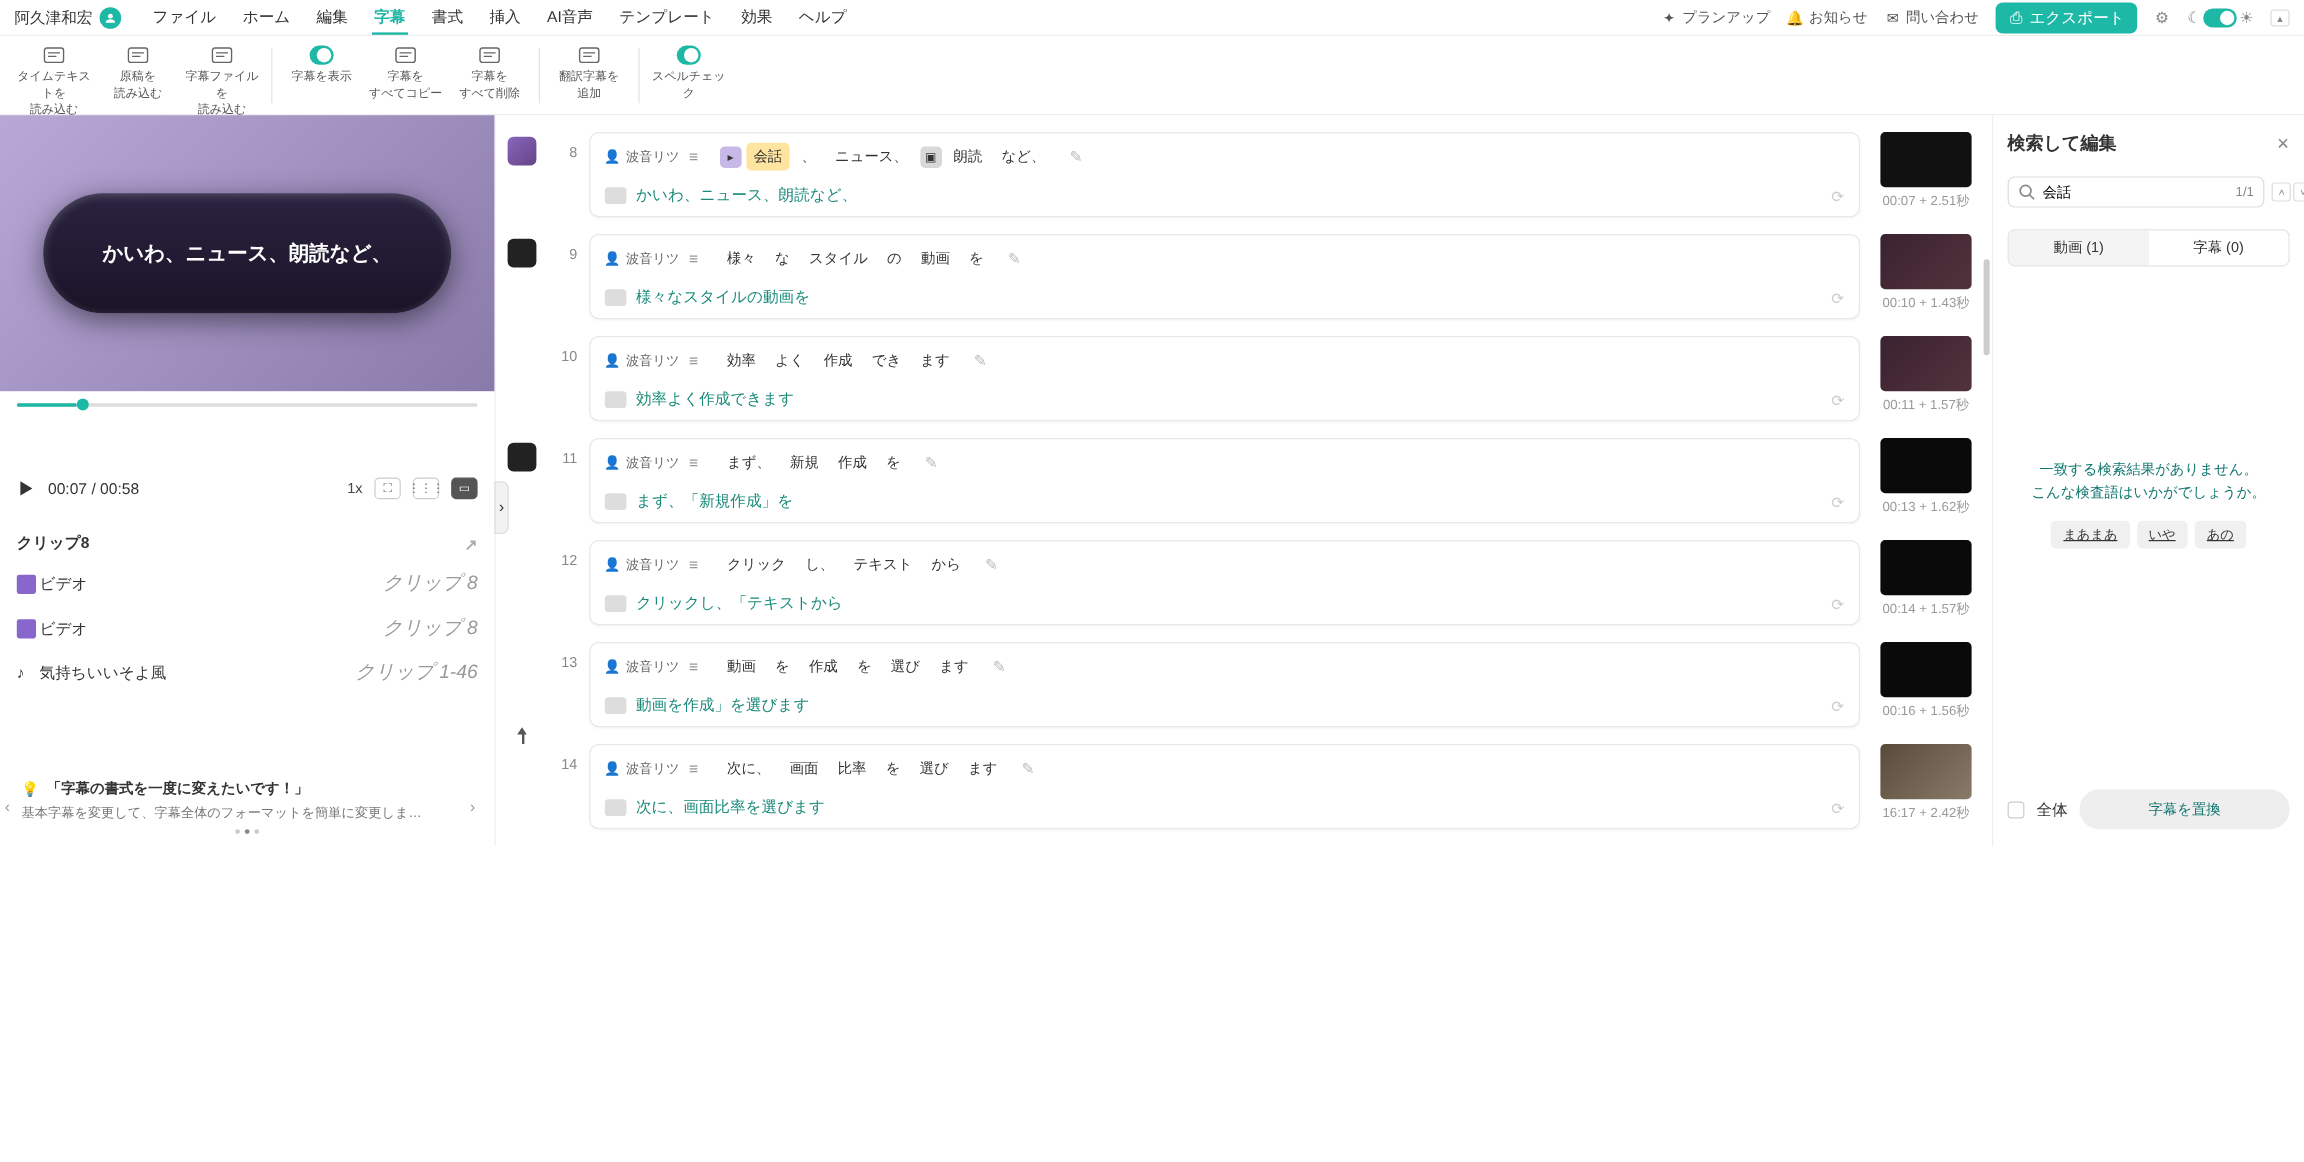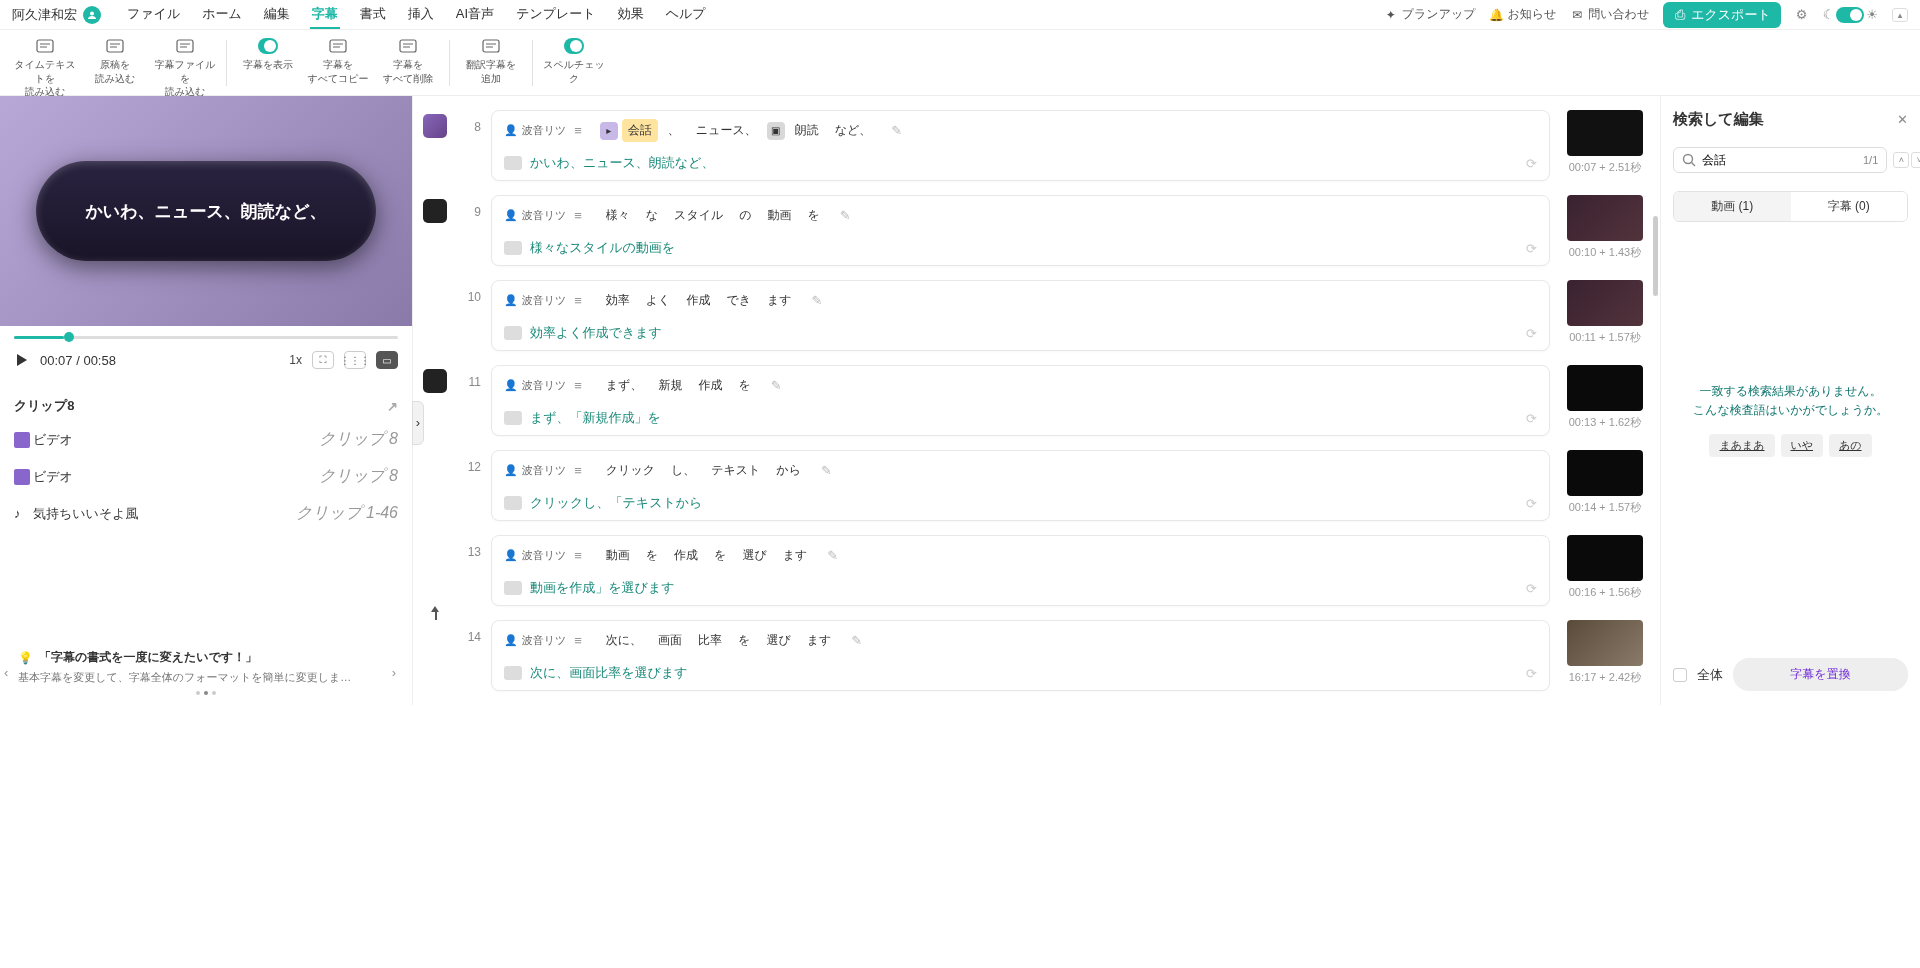--- a/index.html
+++ b/index.html
@@ -28,21 +28,21 @@
 
 .main { display: flex; height: calc(100% - 96px); }
 .left-pane { width: 413px; display: flex; flex-direction: column; border-right: 1px solid #eee; position: relative; }
 .preview { width: 100%; height: 230px; background: linear-gradient(135deg, #b8a8d8, #8a7aaa); position: relative; display: flex; align-items: center; justify-content: center; }
 .preview .pill { width: 340px; height: 100px; border-radius: 50px; background: linear-gradient(180deg, #2a2340, #1a1428); box-shadow: 0 6px 24px rgba(0,0,0,0.5), inset 0 2px 8px rgba(255,255,255,0.2); position: relative; }
 .preview .caption { position: absolute; top: 50%; left: 50%; transform: translate(-50%, -50%); color: #fff; font-weight: 700; font-size: 17px; white-space: nowrap; }
 .timeline-bar { padding: 10px 14px 0; }
 .timeline-bar .track { height: 3px; background: #ddd; position: relative; border-radius: 2px; }
 .timeline-bar .track .prog { height: 100%; background: #1eb8a6; width: 13%; border-radius: 2px; }
 .timeline-bar .track .knob { width: 10px; height: 10px; background: #1eb8a6; border-radius: 50%; position: absolute; left: 13%; top: -4px; }
-.player-ctrl { display: flex; align-items: center; padding: 12px 14px; gap: 10px; }
+.player-ctrl { display: flex; align-items: center; padding: 12px 14px; gap: 10px; margin-top: 47px; }
 .player-ctrl .play { width: 16px; height: 16px; display: flex; align-items: center; justify-content: center; cursor: pointer; }
 .player-ctrl .time { font-size: 13px; color: #333; }
 .player-ctrl .spacer { flex: 1; }
 .player-ctrl .btn { width: 22px; height: 18px; border: 1px solid #ccc; border-radius: 4px; display: flex; align-items: center; justify-content: center; cursor: pointer; font-size: 10px; color: #666; }
 .clips { padding: 10px 14px; }
 .clips .head { display: flex; align-items: center; font-weight: 600; padding: 6px 0; }
 .clips .head .ext { margin-left: auto; color: #aaa; cursor: pointer; }
 .clips .row { display: flex; align-items: center; padding: 8px 0; gap: 3px; }
 .clips .row .thumb { width: 16px; height: 16px; background: #8866cc; border-radius: 2px; }
 .clips .row .thumb.audio { background: transparent; }
@@ -97,21 +97,21 @@
 .right-pane .arrows { display: flex; gap: 2px; }
 .right-pane .arrows span { width: 16px; height: 16px; border: 1px solid #ddd; border-radius: 3px; display: flex; align-items: center; justify-content: center; cursor: pointer; font-size: 9px; color: #888; }
 .right-pane .tabs { display: flex; margin-top: 18px; border: 1px solid #e2e2e2; border-radius: 6px; overflow: hidden; }
 .right-pane .tabs .tab { flex: 1; text-align: center; padding: 6px; font-size: 12px; cursor: pointer; background: #f4f4f4; }
 .right-pane .tabs .tab.active { background: #fff; font-weight: 500; }
 .right-pane .empty-msg { margin-top: 160px; text-align: center; color: #0f766e; font-size: 12px; line-height: 1.6; }
 .right-pane .suggest { display: flex; gap: 6px; justify-content: center; margin-top: 14px; text-decoration: underline; }
 .right-pane .suggest span { padding: 4px 10px; background: #f0f0f0; border-radius: 4px; font-size: 11px; cursor: pointer; }
 .right-pane .footer { margin-top: auto; display: flex; align-items: center; gap: 10px; }
 .right-pane .footer .chk { width: 14px; height: 14px; border: 1px solid #ccc; border-radius: 3px; }
-.right-pane .replace-btn { flex: 1; background: #eee; color: #6d28d9; padding: 8px; border-radius: 16px; text-align: center; font-size: 12px; }
+.right-pane .replace-btn { flex: 1; background: #eee; color: #0f766e; padding: 8px; border-radius: 16px; text-align: center; font-size: 12px; }
 
 .scroll-track { position: absolute; right: 2px; top: 120px; width: 5px; height: 80px; background: #ccc; border-radius: 3px; }
 
 svg { display: block; }
 </style>
 </head>
 <body>
 
 <div class="menubar">
   <div class="user">

